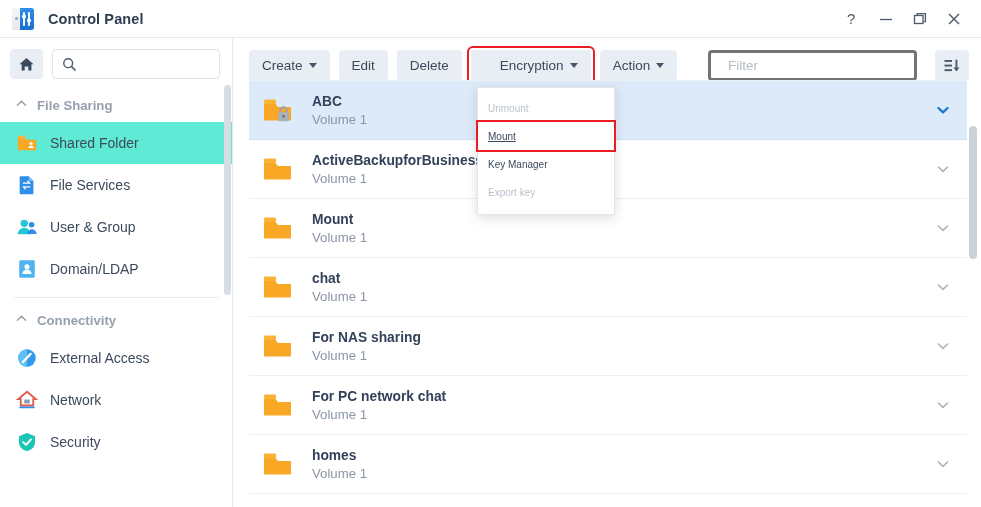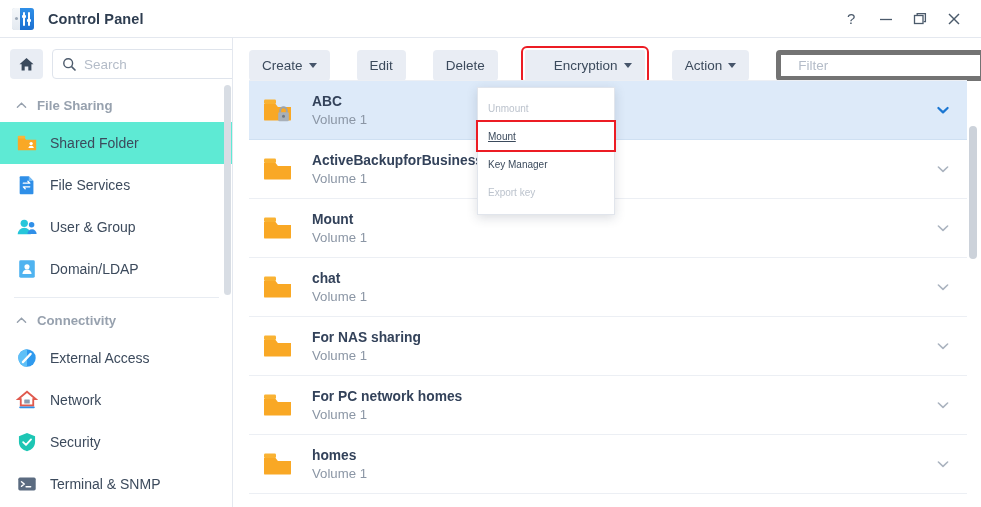--- a/index.html
+++ b/index.html
@@ -92,21 +92,21 @@
     border: none; outline: none; flex: 1; font-size: 13.5px;
     font-family: "Liberation Sans", sans-serif; color: #3b4756; background: transparent;
   }
   .search-box input::placeholder { color: #b4bcc8; }
 
   .side-scroll {
     position: absolute; left: 0; top: 51px; width: 233px; height: 418px;
     overflow: hidden;
   }
   .side-group-hd {
-    display: flex; align-items: center; gap: 10px;
+    display: flex; gap: 10px;
     padding: 9px 0 9px 16px; color: #97a1ae; font-size: 13.2px; font-weight: bold;
     cursor: pointer;
   }
   .chev-up { width: 11px; height: 11px; flex: none; }
   .side-item {
     display: flex; align-items: center; gap: 12px;
     height: 42px; padding-left: 16px; cursor: pointer;
     font-size: 14px; color: #3c4a5c;
   }
   .side-item.active { background: #5eead4; }
@@ -118,37 +118,37 @@
     position: absolute; left: 224px; top: 47px; width: 7px; height: 210px;
     background: #d8dde4; border-radius: 4px; cursor: pointer;
   }
 
   
   .main {
     position: absolute; left: 234px; top: 38px; width: 747px; height: 469px;
     background: #ffffff; overflow: hidden;
   }
   .toolbar {
-    display: flex; align-items: center; gap: 27px;
+    display: flex; align-items: center; gap: 9px;
     padding: 12px 12px 11px 15px; height: 54px;
   }
   .tb-btn {
     height: 31px; padding: 0 13px; border-radius: 4px;
     background: #e9edf4; border: none; cursor: pointer;
     font-size: 13.5px; color: #3b4a5c; font-family: "Liberation Sans", sans-serif;
     display: flex; align-items: center; gap: 6px;
   }
   .caret { width: 0; height: 0; border-left: 4px solid transparent;
            border-right: 4px solid transparent; border-top: 5px solid #46556a; }
   .enc-wrap { position: relative; }
   .hl-red { outline: 2.5px solid #ec1c24; outline-offset: 2px; border-radius: 2px; padding-left: 29px; }
 
   .filter-box {
     margin-left: auto;
-    width: 209px; height: 31px; border: 5px solid #737373; border-radius: 4px;
+    width: 209px; height: 31px; border: 3px solid #737373; border-radius: 4px;
     display: flex; align-items: center; gap: 8px; padding: 0 9px; cursor: text;
     background: #fff;
   }
   .filter-box input {
     border: none; outline: none; flex: 1; font-size: 13.5px; background: transparent;
     font-family: "Liberation Sans", sans-serif; color: #3b4756;
   }
   .filter-box input::placeholder { color: #b4bcc8; }
   .sort-btn {
     width: 34px; height: 31px; border-radius: 4px; background: #e9edf4;
@@ -243,21 +243,20 @@
       <div class="home-btn">
         <svg width="17" height="17" viewBox="0 0 17 17">
           <path d="M8.5 2 L15.5 8.3 H13.4 V14.6 H10.3 V10.6 H6.7 V14.6 H3.6 V8.3 H1.5 Z" fill="#3b4a5c"></path>
         </svg>
       </div>
       <div class="search-box">
         <svg width="15" height="15" viewBox="0 0 16 16">
           <circle cx="6.6" cy="6.6" r="4.7" fill="none" stroke="#4d5b6c" stroke-width="1.5"></circle>
           <line x1="10.2" y1="10.2" x2="14.4" y2="14.4" stroke="#4d5b6c" stroke-width="1.7"></line>
         </svg>
-        <input type="text" value="" placeholder="Search" style="">
       </div>
     </div>
 
     <div class="side-scroll">
 
       <div class="side-group-hd">
         <svg class="chev-up" viewBox="0 0 12 12">
           <path d="M1.5 8 L6 3.5 L10.5 8" fill="none" stroke="#97a1ae" stroke-width="1.5" stroke-linecap="round"></path>
         </svg>
         <span>File Sharing</span>
@@ -329,28 +328,20 @@
       </div>
 
       <div class="side-item">
         <svg class="side-icon" viewBox="0 0 24 24">
           <path d="M12 2.2 L20.8 5.6 V12 c0 5.4-3.8 8.6-8.8 10-5-1.4-8.8-4.6-8.8-10 V5.6 Z" fill="#1dc6b4"></path>
           <path d="M7.8 12.2 L10.9 15.2 L16.4 9.2" fill="none" stroke="#ffffff" stroke-width="2" stroke-linecap="round" stroke-linejoin="round"></path>
         </svg>
         <span>Security</span>
       </div>
 
-      <div class="side-item">
-        <svg class="side-icon" viewBox="0 0 24 24">
-          <rect x="2.5" y="5" width="19" height="14" rx="1.8" fill="#5b6b80"></rect>
-          <path d="M6 9.5 L9 12 L6 14.5" fill="none" stroke="#ffffff" stroke-width="1.6" stroke-linecap="round" stroke-linejoin="round"></path>
-          <line x1="11" y1="15" x2="16" y2="15" stroke="#ffffff" stroke-width="1.6" stroke-linecap="round"></line>
-        </svg>
-        <span>Terminal &amp; SNMP</span>
-      </div>
     </div>
 
     <div class="side-scrollbar"></div>
   </div>
 
   <div class="main">
 
     <div class="toolbar">
       <button class="tb-btn">
         <span>Create</span>
@@ -457,21 +448,21 @@
           <div class="row-chev"><svg width="14" height="14" viewBox="0 0 14 14">
               <path d="M2.4 5 L7 9.4 L11.6 5" fill="none" stroke="#aab3bf" stroke-width="1.6" stroke-linecap="round" stroke-linejoin="round"></path>
             </svg></div>
         </div>
         <div class="row">
           <div class="folder-ico"><svg width="30" height="26" viewBox="0 0 30 26">
               <rect x="1" y="2.5" width="12" height="4.4" rx="1.2" fill="#f9b233"></rect>
               <path d="M1 7 h11.6 l2.3 3 H28 v12.4 a1.2 1.2 0 0 1-1.2 1.2 H2.2 A1.2 1.2 0 0 1 1 22.4 Z" fill="#f9a825"></path>
             </svg></div>
           <div class="row-text">
-            <div class="row-name">For PC network homes</div>
+            <div class="row-name">For PC network chat</div>
             <div class="row-sub">Volume 1</div>
           </div>
           <div class="row-chev"><svg width="14" height="14" viewBox="0 0 14 14">
               <path d="M2.4 5 L7 9.4 L11.6 5" fill="none" stroke="#aab3bf" stroke-width="1.6" stroke-linecap="round" stroke-linejoin="round"></path>
             </svg></div>
         </div>
         <div class="row">
           <div class="folder-ico"><svg width="30" height="26" viewBox="0 0 30 26">
               <rect x="1" y="2.5" width="12" height="4.4" rx="1.2" fill="#f9b233"></rect>
               <path d="M1 7 h11.6 l2.3 3 H28 v12.4 a1.2 1.2 0 0 1-1.2 1.2 H2.2 A1.2 1.2 0 0 1 1 22.4 Z" fill="#f9a825"></path>

